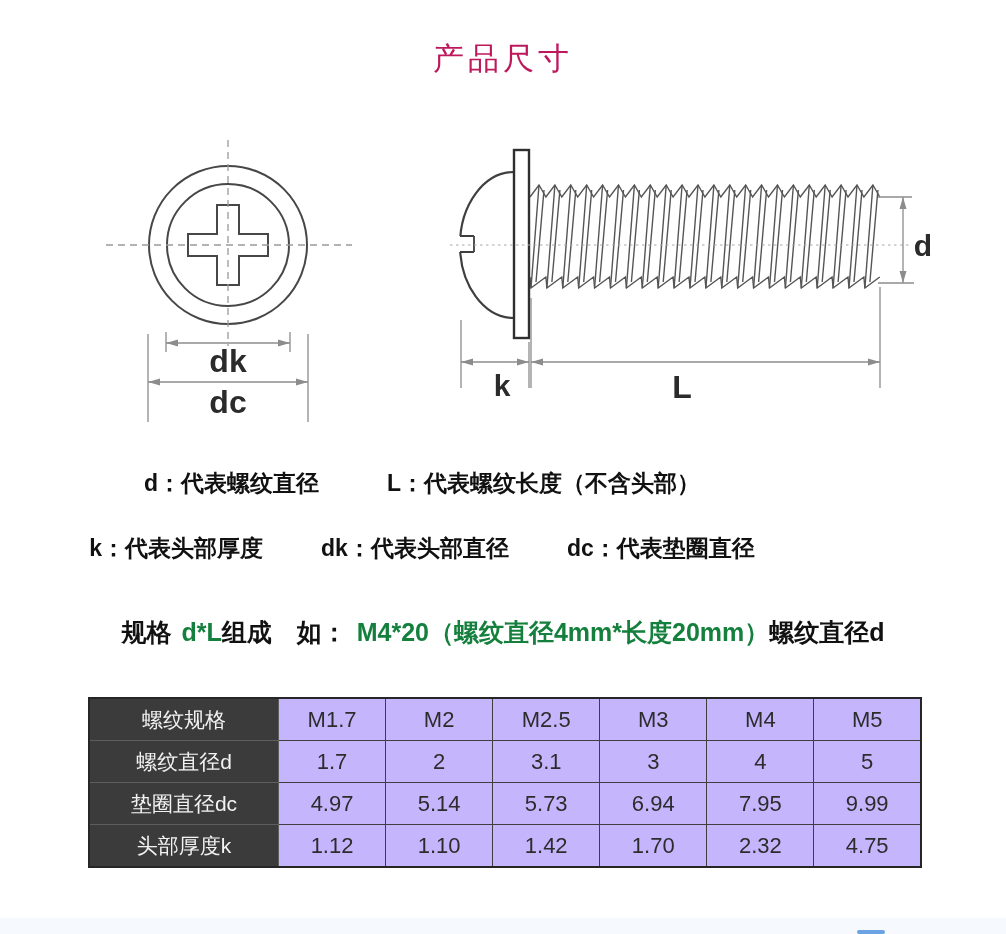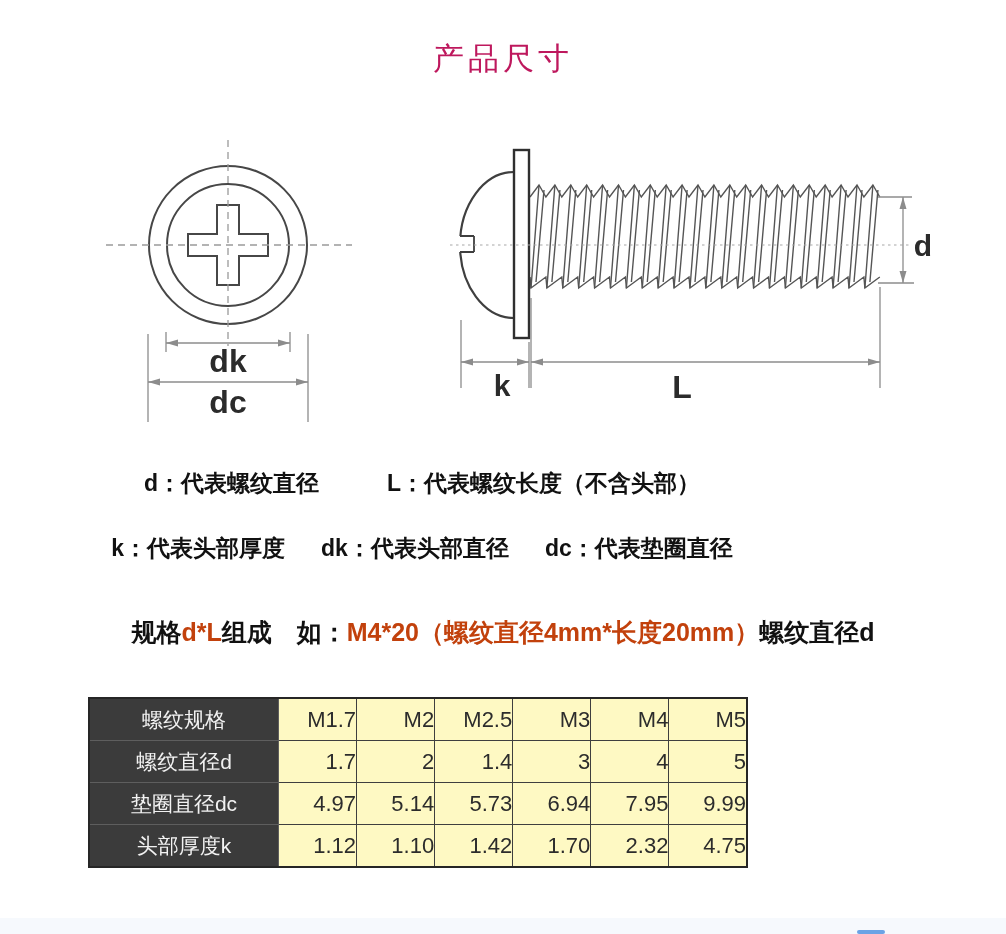--- a/index.html
+++ b/index.html
@@ -13,44 +13,44 @@
   .page-title{
     left:0;top:38px;width:1006px;text-align:center;
     font-size:31px;letter-spacing:4px;color:#be185d;font-weight:500;
   }
   
   .legend-row{
     left:0;width:844px;display:flex;justify-content:center;
     font-size:23px;font-weight:bold;color:#111;white-space:nowrap;
   }
   .legend-1{top:468px;gap:68px;}
-  .legend-2{top:533px;gap:36px;}
+  .legend-2{top:533px;gap:58px;}
   
   .spec-note{
     left:0;top:616px;width:1006px;text-align:center;
     font-size:25px;font-weight:bold;white-space:nowrap;
   }
   .seg-black{color:#111;}
-  .seg-red{color:#c2410c;}
+  .seg-red{color:#15803d;margin-left:10px;}
   
   table.spec{
-    position:absolute;left:88px;top:697px;width:660px;
+    position:absolute;left:88px;top:697px;width:834px;
     border-collapse:collapse;table-layout:fixed;
     border:2px solid #262626;
   }
   table.spec td,table.spec th{
     height:41px;padding:0;text-align:center;vertical-align:middle;
     font-size:22px;font-weight:normal;
   }
   table.spec th.rowhead{
     width:188px;background:#3b3b3b;color:#f2f2f2;
     border:1px solid #5e5e5e;border-left:2px solid #262626;font-size:21px;
   }
   table.spec td{
-    background:#fef9c3;color:#2c2c2c;border:1px solid #3f3f3f;text-align:right;
+    background:#c4b5fd;color:#2c2c2c;border:1px solid #3f3f3f;
   }
   
   .bottom-strip{left:0;top:918px;width:1006px;height:16px;background:#f6f9fd;}
   .bottom-blue-dash{left:857px;top:930px;width:28px;height:4px;background:#6ba3e5;border-radius:2px;}
   svg text{font-family:"Liberation Sans","DejaVu Sans",sans-serif;}
 </style>
 </head>
 <body>
 
 <div class="abs page-title">产品尺寸</div>
@@ -146,21 +146,21 @@
     <td>M2</td>
     <td>M2.5</td>
     <td>M3</td>
     <td>M4</td>
     <td>M5</td>
   </tr>
   <tr>
     <th class="rowhead">螺纹直径d</th>
     <td>1.7</td>
     <td>2</td>
-    <td>1.4</td>
+    <td>3.1</td>
     <td>3</td>
     <td>4</td>
     <td>5</td>
   </tr>
   <tr>
     <th class="rowhead">垫圈直径dc</th>
     <td>4.97</td>
     <td>5.14</td>
     <td>5.73</td>
     <td>6.94</td>

